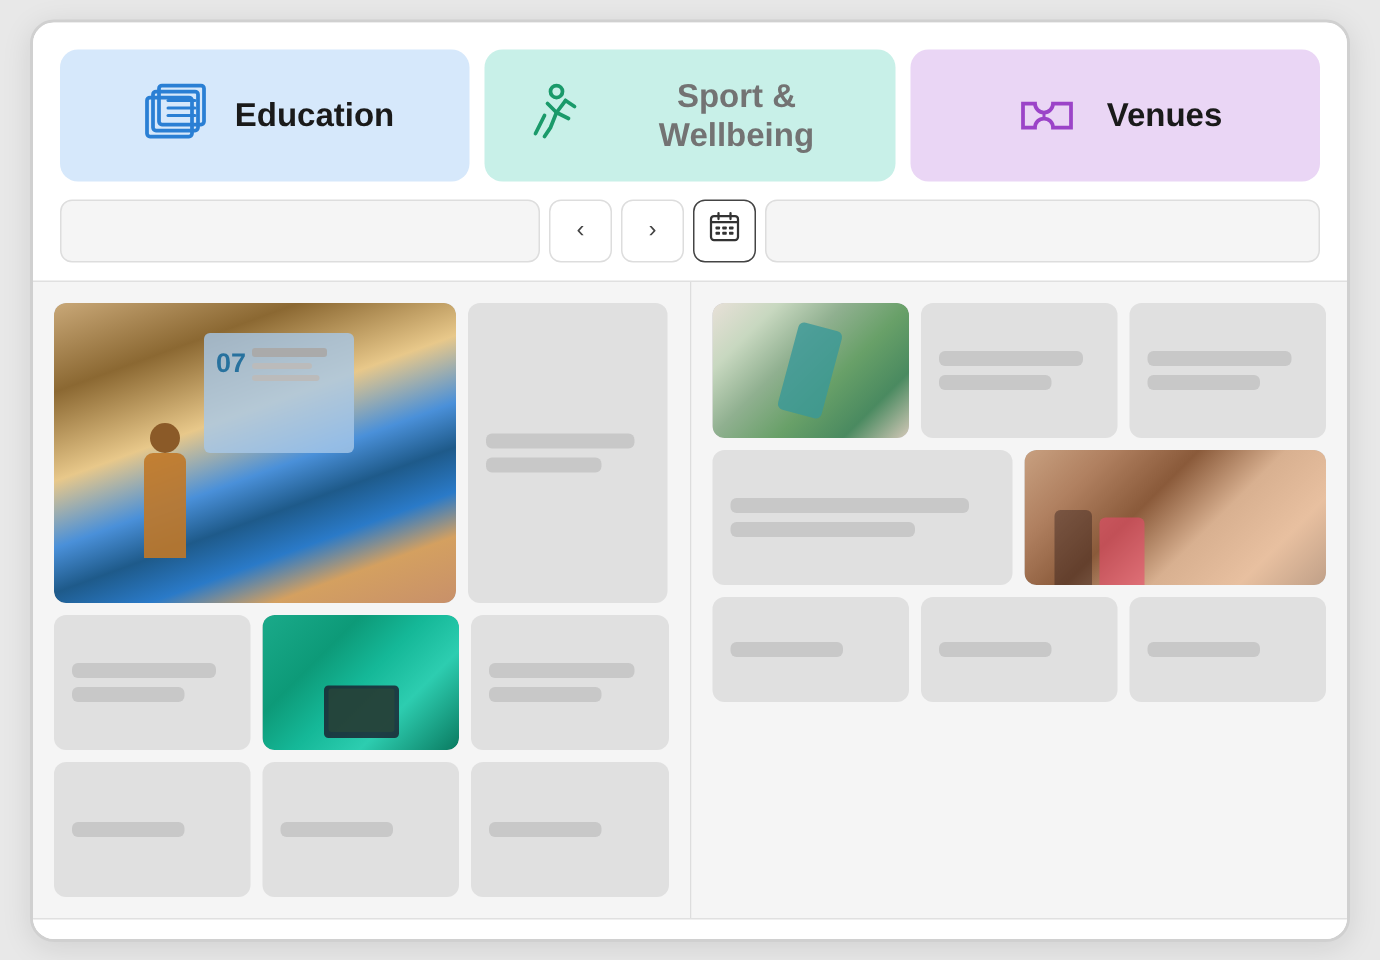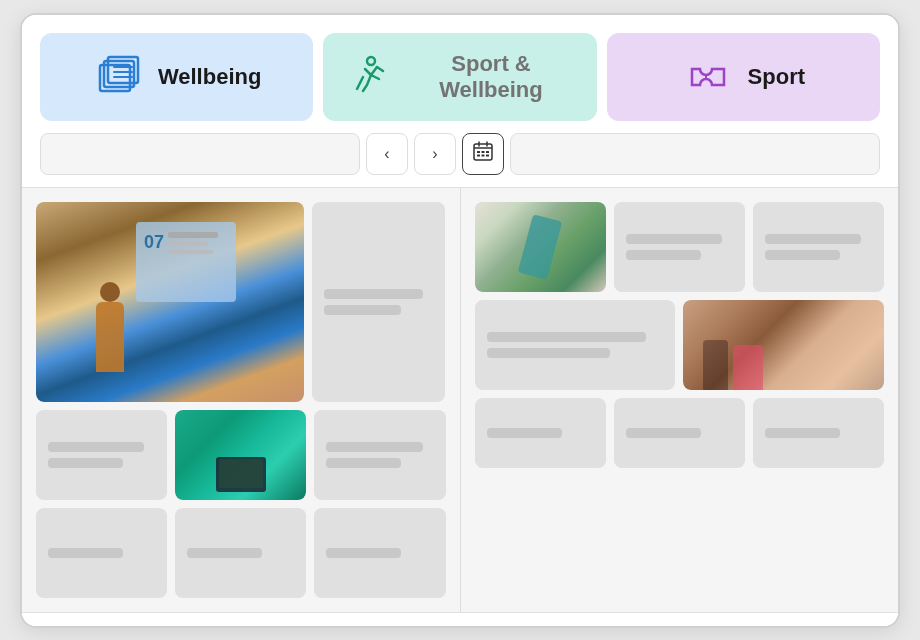--- a/index.html
+++ b/index.html
@@ -227,21 +227,21 @@
         <svg viewBox="0 0 48 48" fill="none" xmlns="http://www.w3.org/2000/svg">
 
           <rect x="6" y="12" width="30" height="26" rx="2" stroke="#2a7fd4" stroke-width="2.5" fill="none"></rect>
           <rect x="10" y="8" width="30" height="26" rx="2" stroke="#2a7fd4" stroke-width="2.5" fill="none"></rect>
           <rect x="14" y="4" width="30" height="26" rx="2" stroke="#2a7fd4" stroke-width="2.5" fill="none"></rect>
           <line x1="20" y1="14" x2="38" y2="14" stroke="#2a7fd4" stroke-width="2" stroke-linecap="round"></line>
           <line x1="20" y1="19" x2="38" y2="19" stroke="#2a7fd4" stroke-width="2" stroke-linecap="round"></line>
           <line x1="20" y1="24" x2="38" y2="24" stroke="#2a7fd4" stroke-width="2" stroke-linecap="round"></line>
         </svg>
       </div>
-      <span>Wellbeing</span>
+      <span>Education</span>
     </button>
 
     <button class="category-tab sport">
       <div class="tab-icon">
         <svg viewBox="0 0 48 48" fill="none" xmlns="http://www.w3.org/2000/svg">
 
           <circle cx="28" cy="8" r="4" stroke="#1a9a6a" stroke-width="2.5" fill="none"></circle>
           <path d="M22 16 L28 22 L34 14" stroke="#1a9a6a" stroke-width="2.5" stroke-linecap="round" fill="none"></path>
           <path d="M20 24 L14 36" stroke="#1a9a6a" stroke-width="2.5" stroke-linecap="round"></path>
           <path d="M28 22 L24 32 L20 38" stroke="#1a9a6a" stroke-width="2.5" stroke-linecap="round" fill="none"></path>
@@ -253,21 +253,21 @@
     </button>
 
     <button class="category-tab venues">
       <div class="tab-icon">
         <svg viewBox="0 0 48 48" fill="none" xmlns="http://www.w3.org/2000/svg">
 
           <path d="M8 16 L8 32 L16 32 C16 28.686 18.686 26 22 26 C25.314 26 28 28.686 28 32 L40 32 L40 16 L28 16 C28 19.314 25.314 22 22 22 C18.686 22 16 19.314 16 16 Z" stroke="#9b44c8" stroke-width="2.5" fill="none"></path>
           <line x1="22" y1="26" x2="22" y2="22" stroke="#9b44c8" stroke-width="2" stroke-dasharray="3 2"></line>
         </svg>
       </div>
-      <span>Sport</span>
+      <span>Venues</span>
     </button>
 
   </div>
 
   <div class="toolbar">
     <div class="toolbar-search"></div>
     <button class="toolbar-nav-btn">
       <span>‹</span>
     </button>
     <button class="toolbar-nav-btn">

